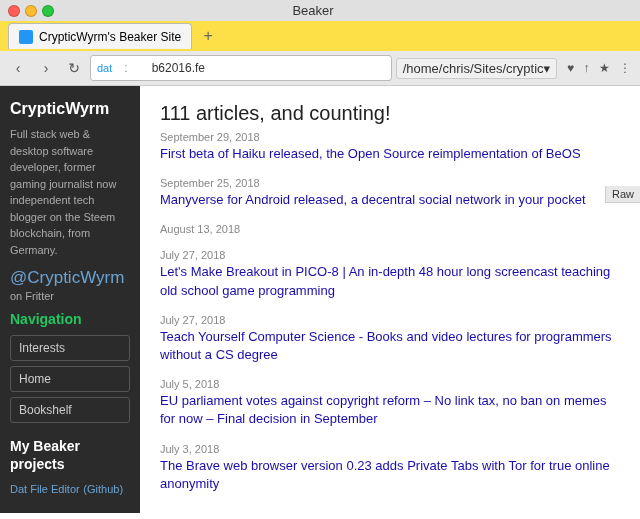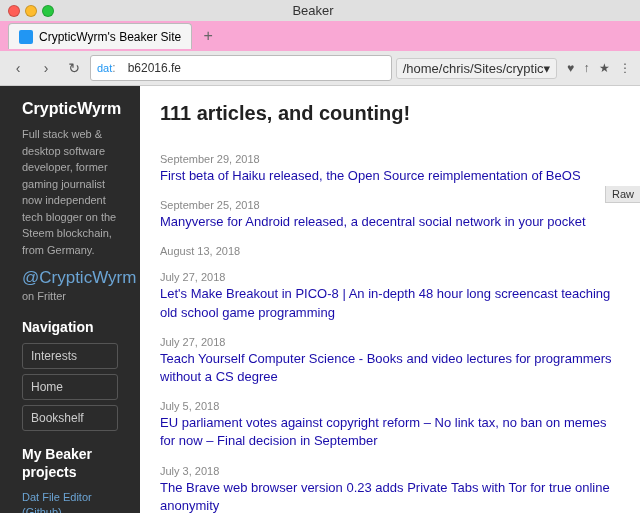--- a/index.html
+++ b/index.html
@@ -28,21 +28,21 @@
       gap: 5px;
     }
     .wc { width: 12px; height: 12px; border-radius: 50%; border: 1px solid rgba(0,0,0,0.2); }
     .wc-close { background: #ff5f57; }
     .wc-min { background: #febc2e; }
     .wc-max { background: #28c840; }
     .tab-bar {
       display: flex;
       align-items: center;
       padding: 0 8px;
-      background: #f9a8d4;
+      background: #fde047;
       height: 30px;
     }
     .tab {
       display: flex;
       align-items: center;
       gap: 6px;
       background: #f5f5f5;
       border: 1px solid #bbb;
       border-bottom: none;
       padding: 4px 10px;
@@ -89,21 +89,21 @@
     .url-bar {
       flex: 1;
       display: flex;
       align-items: center;
       background: #fff;
       border: 1px solid #bbb;
       border-radius: 3px;
       height: 26px;
       padding: 0 6px;
       font-size: 12px;
-      gap: 0;
+      gap: 12px;
     }
     .url-dat {
       color: #2196F3;
       font-size: 11px;
     }
     .url-text {
       flex: 1;
       color: #333;
       font-size: 12px;
       margin-left: 12px;
@@ -137,21 +137,21 @@
       height: calc(519px - 92px);
       overflow: hidden;
     }
 
     
     .sidebar {
       width: 140px;
       min-width: 140px;
       background: #2b2b2b;
       color: #ccc;
-      padding: 14px 22px;
+      padding: 14px 10px;
       overflow-y: auto;
       height: 100%;
     }
     .sidebar-name {
       font-size: 16px;
       font-weight: bold;
       color: #fff;
       margin-bottom: 8px;
     }
     .sidebar-desc {
@@ -161,22 +161,22 @@
       margin-bottom: 10px;
     }
     .sidebar-link {
       color: #6ba4d4;
       font-size: 17px;
       text-decoration: none;
     }
     .sidebar-section-title {
       font-size: 14px;
       font-weight: bold;
-      color: #ffffff;
-      margin: 14px 0 8px 0;
+      color: #22c55e;
+      margin: 6px 0 8px 0;
     }
     .sidebar-nav-item {
       display: block;
       border: 1px solid #555;
       border-radius: 3px;
       padding: 5px 8px;
       color: #ccc;
       font-size: 12px;
       margin-bottom: 5px;
       text-decoration: none;
@@ -198,23 +198,23 @@
     
     .main-content {
       flex: 1;
       padding: 16px 20px;
       overflow-y: auto;
       background: #fff;
       height: 100%;
     }
     .main-title {
       font-size: 20px;
-      font-weight: bold;
+      font-weight: normal;
       color: #222;
-      margin-bottom: 28px;
+      margin-bottom: 6px;
     }
     .article-entry {
       margin-bottom: 14px;
     }
     .article-date {
       font-size: 11px;
       color: #888;
       margin-bottom: 2px;
     }
     .article-title {

